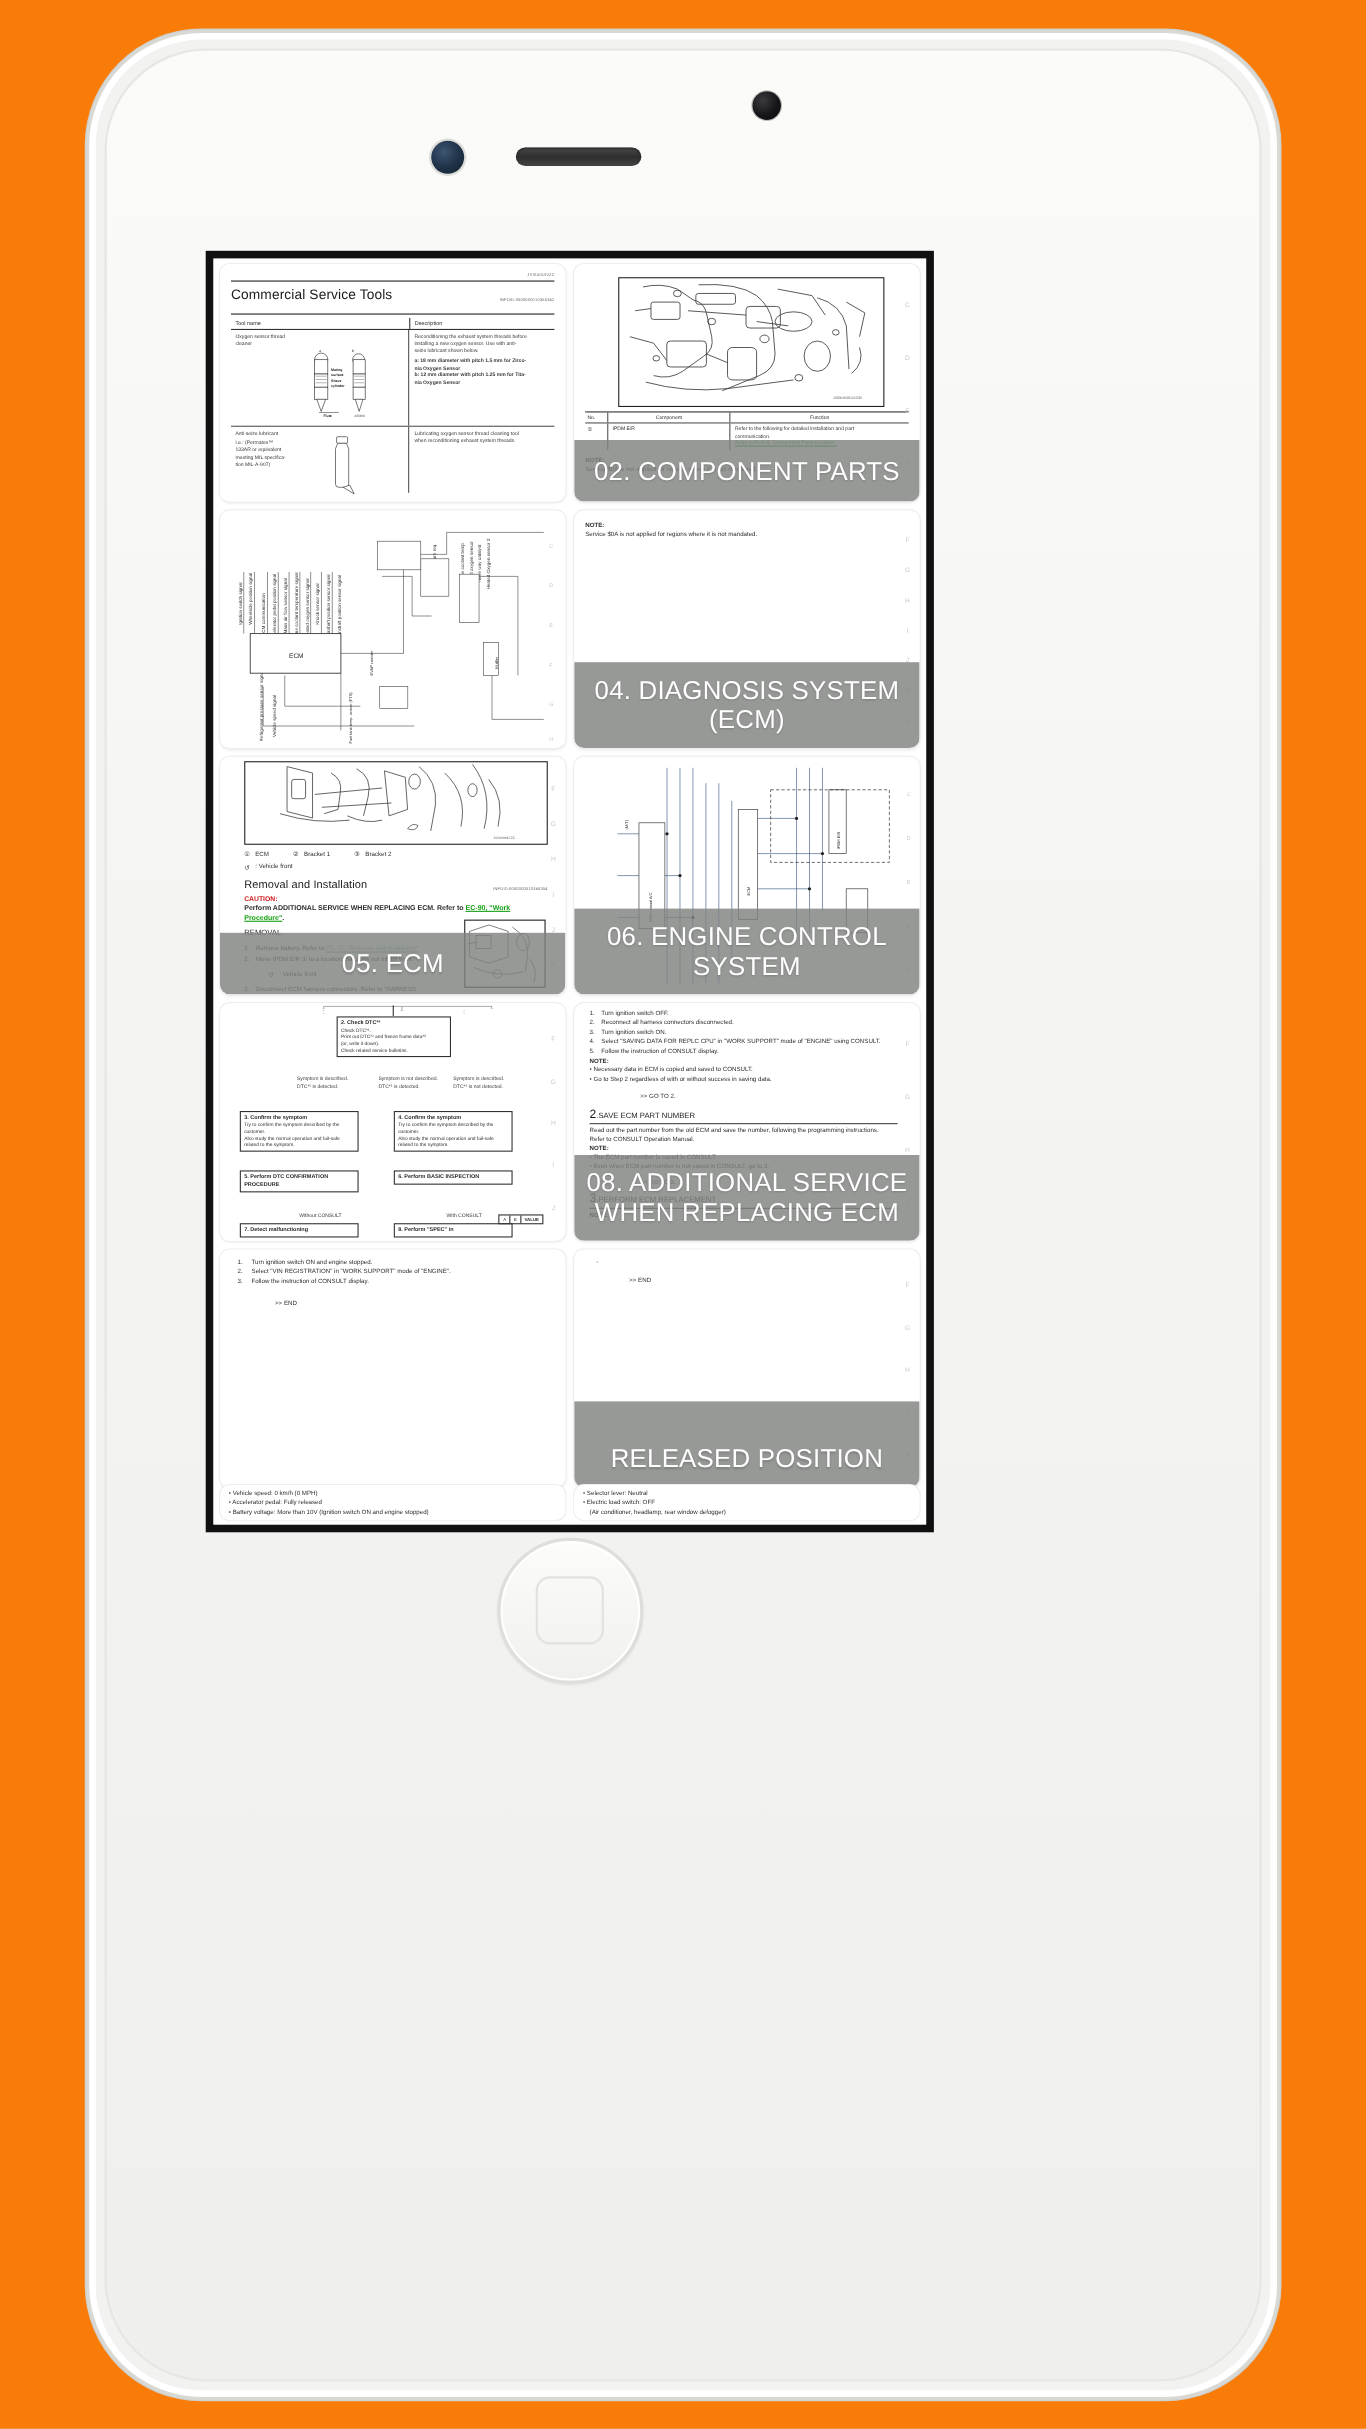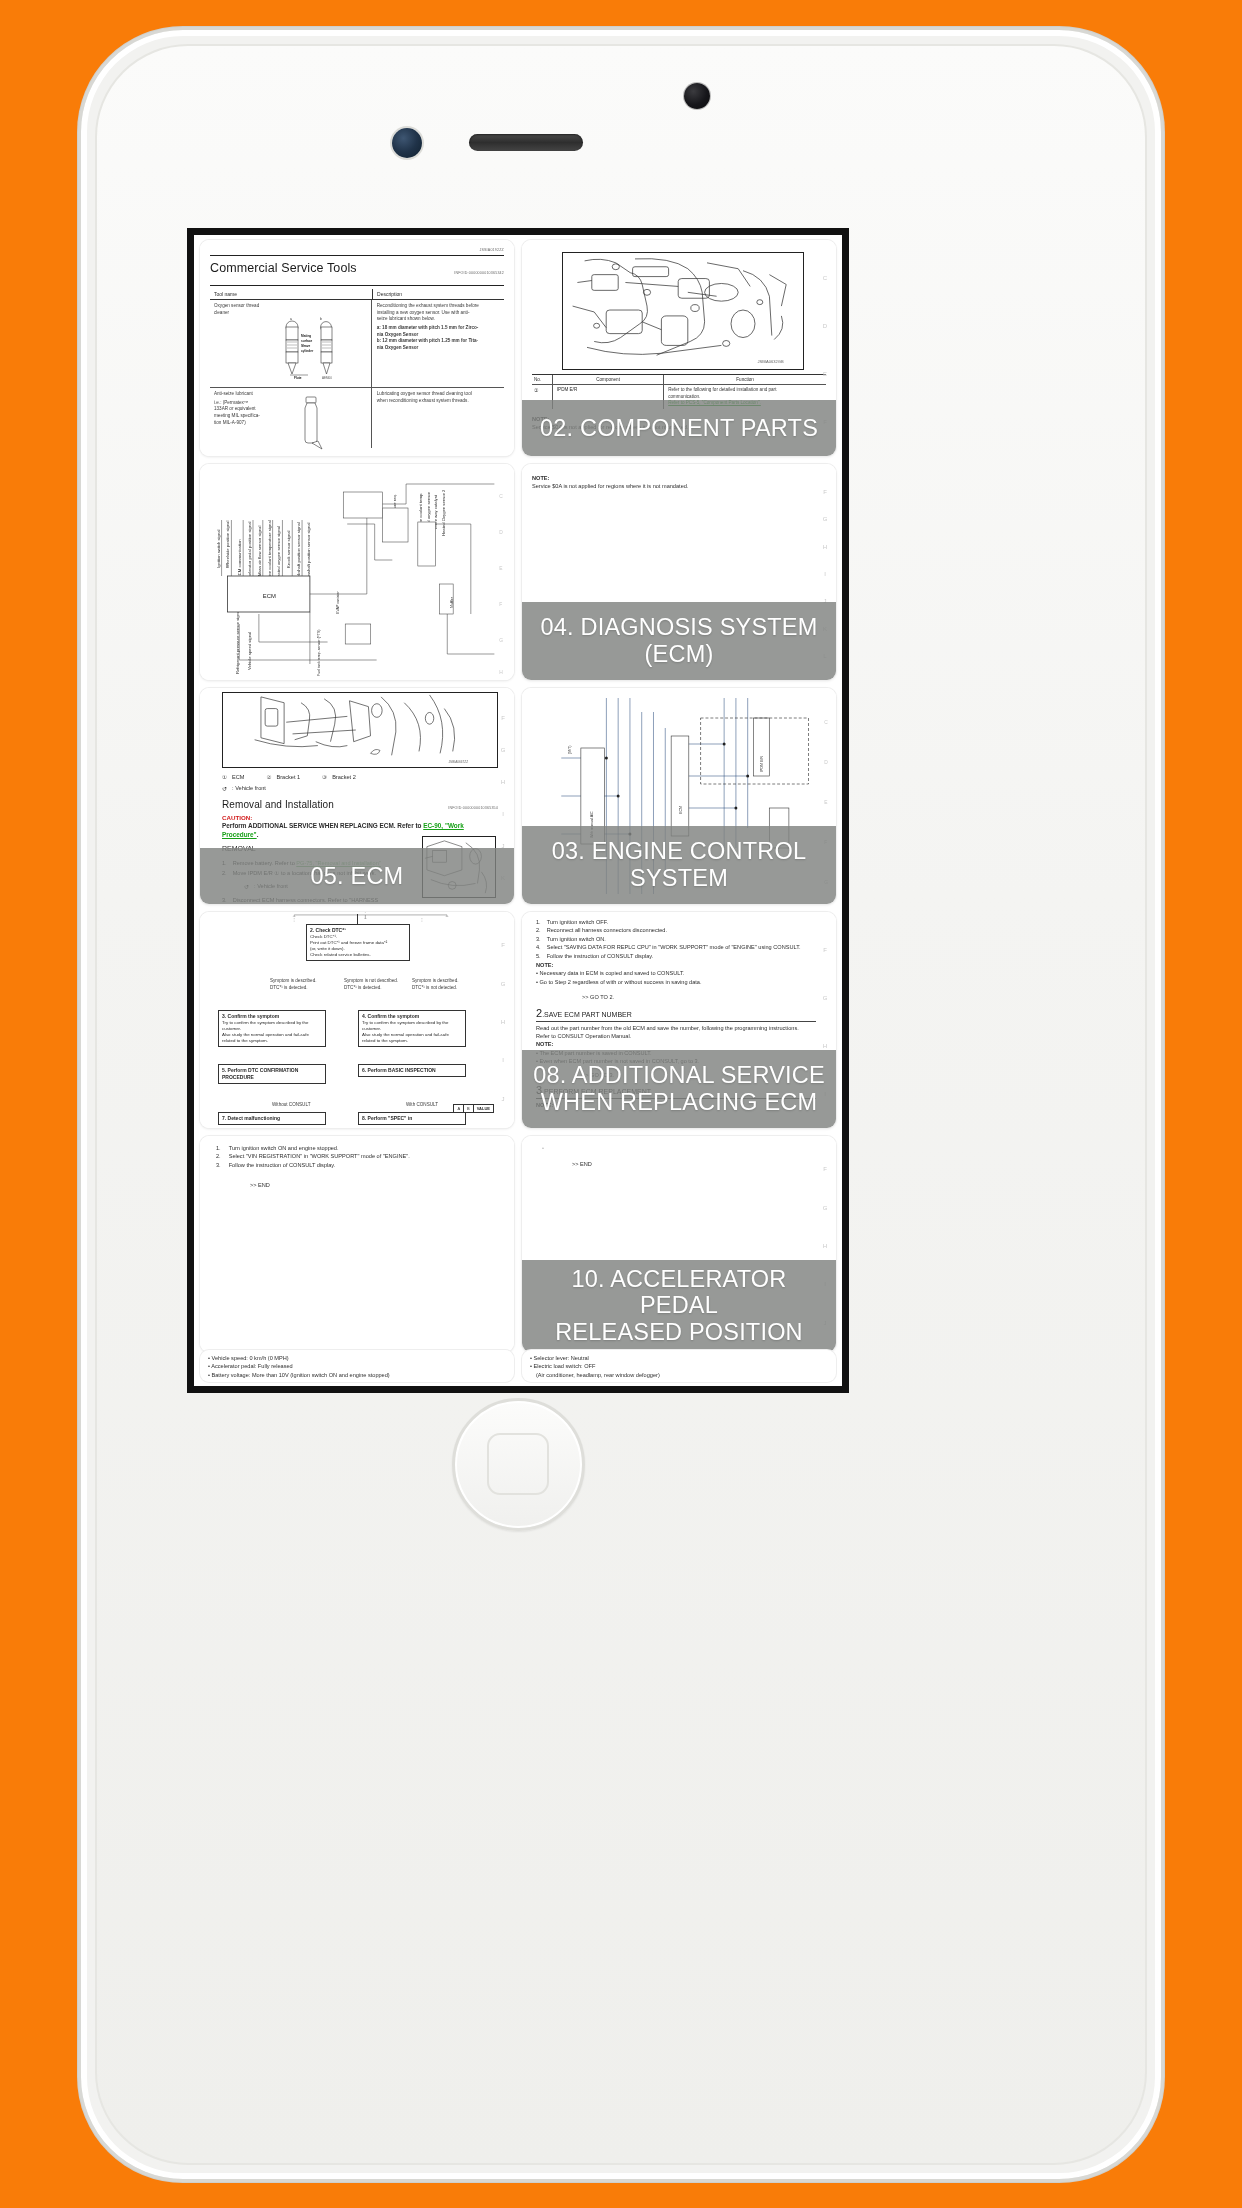--- a/index.html
+++ b/index.html
@@ -578,21 +578,21 @@
                 <text x="308" y="36">C</text>
                   <text x="308" y="76">D</text>
                   <text x="308" y="116">E</text>
                 <text x="308" y="156">F</text>
                   <text x="308" y="196">G</text>
               </g>
             </svg>
           </div>
           <div class="card-label tall">
             <span>
-              <span>03. ENGINE CONTROL</span><br>
+              <span>06. ENGINE CONTROL</span><br>
               <span>SYSTEM</span>
             </span>
           </div>
         </div>
 
         <div class="doc-card">
           <div class="doc-page">
             <div class="page-pad" style="padding:6px 18px 4px 18px;position:relative;">
               <div style="position:absolute;left:50%;top:2px;width:1px;height:10px;background:#333;"></div>
               <div class="flow-box" style="position:absolute;left:106px;top:12px;width:104px;">
@@ -765,21 +765,21 @@
             <div class="rail">
               <span>F</span>
               <span>G</span>
               <span>H</span>
               <span>I</span>
               <span>J</span>
             </div>
           </div>
           <div class="card-label tall">
             <span>
-              <span>10. ACCELERATOR PEDAL</span><br>
+              <br>
               <span>RELEASED POSITION</span>
             </span>
           </div>
         </div>
 
       </div>
 
       <div id="bottom-strip">
         <div class="strip-card">
           <div class="tiny6">• <span>Vehicle speed: 0 km/h (0 MPH)</span></div>

